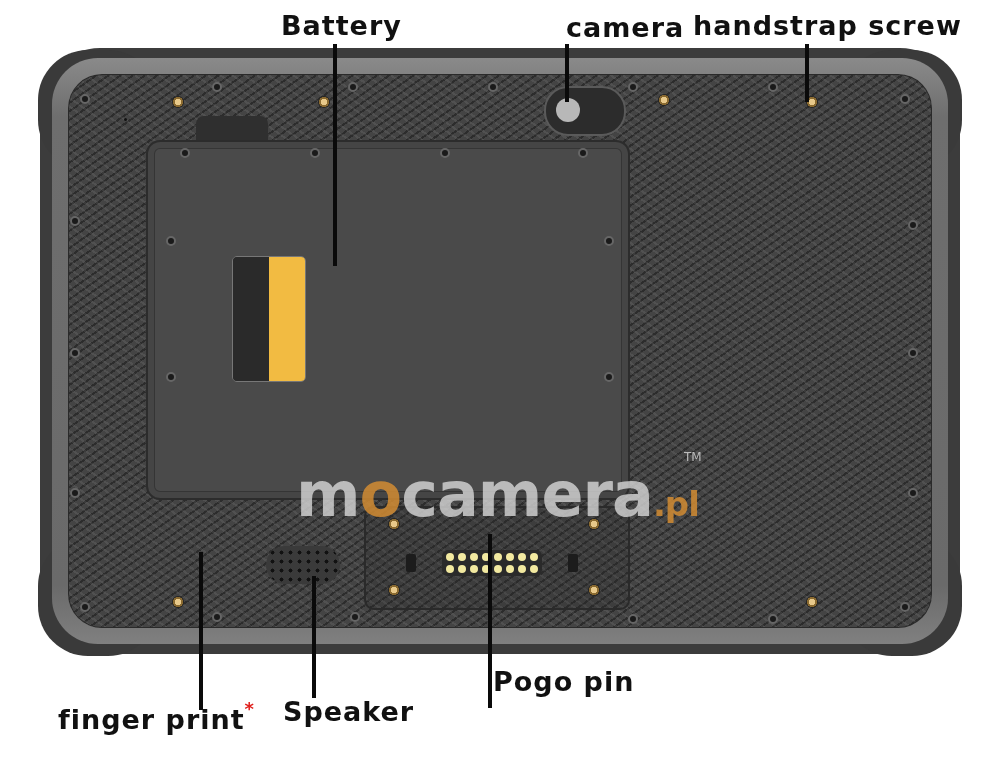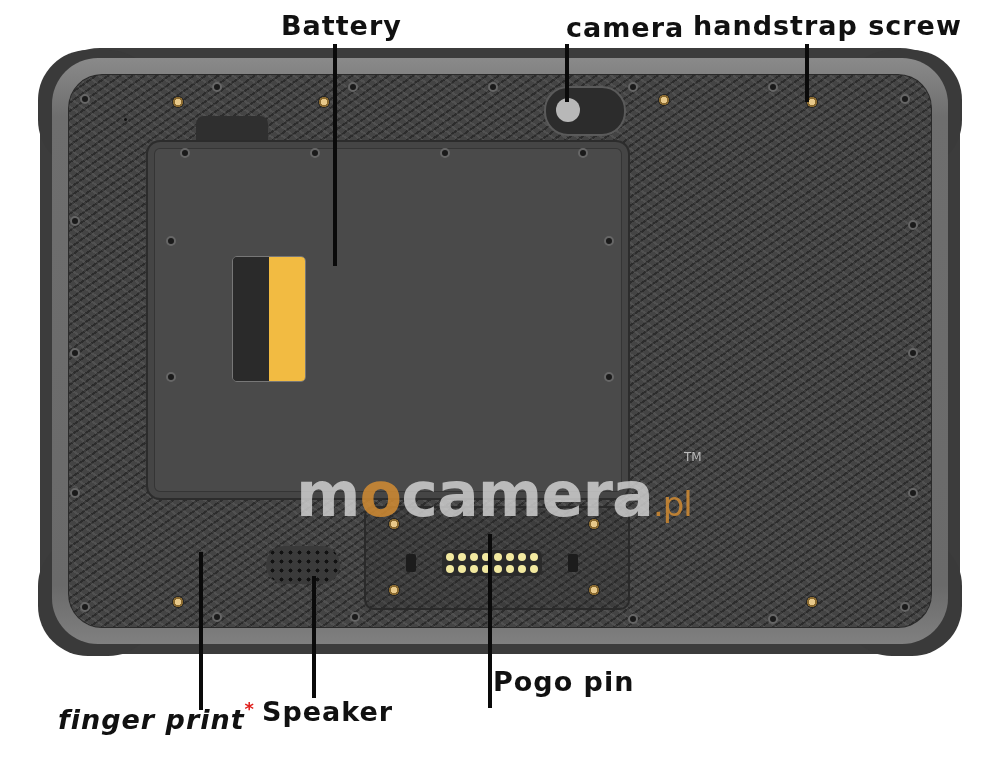--- a/index.html
+++ b/index.html
@@ -26,21 +26,21 @@
   .brass { position:absolute; width:12px; height:12px; border-radius:50%; background:radial-gradient(circle,#e8c98a 0 35%,#8a6a30 36% 60%,#222 61%); }
   .speaker { position:absolute; left:266px; top:546px; width:74px; height:38px; border-radius:20px; background:#3a3a3a;
      background-image: radial-gradient(circle,#111 0 1.8px, transparent 2.2px); background-size:9px 9px; background-position:2px 2px; }
   .pogo-plate { position:absolute; left:364px; top:506px; width:262px; height:100px; border-radius:10px; background:#3d3d3d; border:2px solid #2a2a2a;
      background-image: repeating-linear-gradient(35deg, rgba(255,255,255,0.06) 0 2px, transparent 2px 7px), repeating-linear-gradient(-35deg, rgba(0,0,0,0.3) 0 2px, transparent 2px 7px); }
   .pogo-strip { position:absolute; left:442px; top:550px; width:100px; height:26px; border-radius:6px; background:#2a2a2a; }
   .pogo-pin { position:absolute; width:8px; height:8px; border-radius:50%; background:#f2e9a0; }
   .slot { position:absolute; width:10px; height:18px; background:#1c1c1c; border-radius:2px; }
   .watermark { position:absolute; left:296px; top:458px; font-size:62px; font-weight:bold; color:rgba(215,215,215,0.8); letter-spacing:-1px; font-family:"DejaVu Sans", sans-serif; }
   .watermark .o { color:rgba(210,140,50,0.85); }
-  .watermark .pl { font-size:34px; color:rgba(210,140,50,0.85); font-weight:normal; }
+  .watermark .pl { font-size:34px; color:rgba(210,140,50,0.85); font-weight:bold; }
   .tm { position:absolute; left:684px; top:450px; font-size:12px; color:#bbb; }
   .mic { position:absolute; left:124px; top:118px; width:3px; height:3px; border-radius:50%; background:#111; }
   .asterisk { color:#e0201d; font-size:18px; vertical-align:top; position:relative; top:-6px; }
 </style>
 </head>
 <body>
 
 <div class="label" style="left:281px; top:10px;">Battery</div>
 <div class="label" style="left:521px; top:12px;margin-left:45px;">camera</div>
 <div class="label" style="left:693px; top:10px;">handstrap screw</div>
@@ -132,15 +132,15 @@
 <div class="watermark"><span>m</span><span class="o">o</span><span>camera</span><span class="pl">.pl</span></div>
 <div class="tm">TM</div>
 
 <div class="leader" style="left:333px; top:44px; height:222px;"></div>
 <div class="leader" style="left:565px; top:44px; height:58px;"></div>
 <div class="leader" style="left:805px; top:44px; height:58px;"></div>
 <div class="leader" style="left:199px; top:552px; height:158px;"></div>
 <div class="leader" style="left:312px; top:576px; height:122px;"></div>
 <div class="leader" style="left:488px; top:534px; height:174px;"></div>
 
-<div class="label" style="left:58px; top:704px;font-style:italic;"><span>finger print</span><span class="asterisk">*</span></div>
-<div class="label" style="left:262px; top:696px;">Speaker</div>
+<div class="label" style="left:58px; top:704px;"><span>finger print</span><span class="asterisk">*</span></div>
+<div class="label" style="left:283px; top:696px;">Speaker</div>
 <div class="label" style="left:457px; top:666px;margin-left:36px;">Pogo pin</div>
 
 </body></html>

